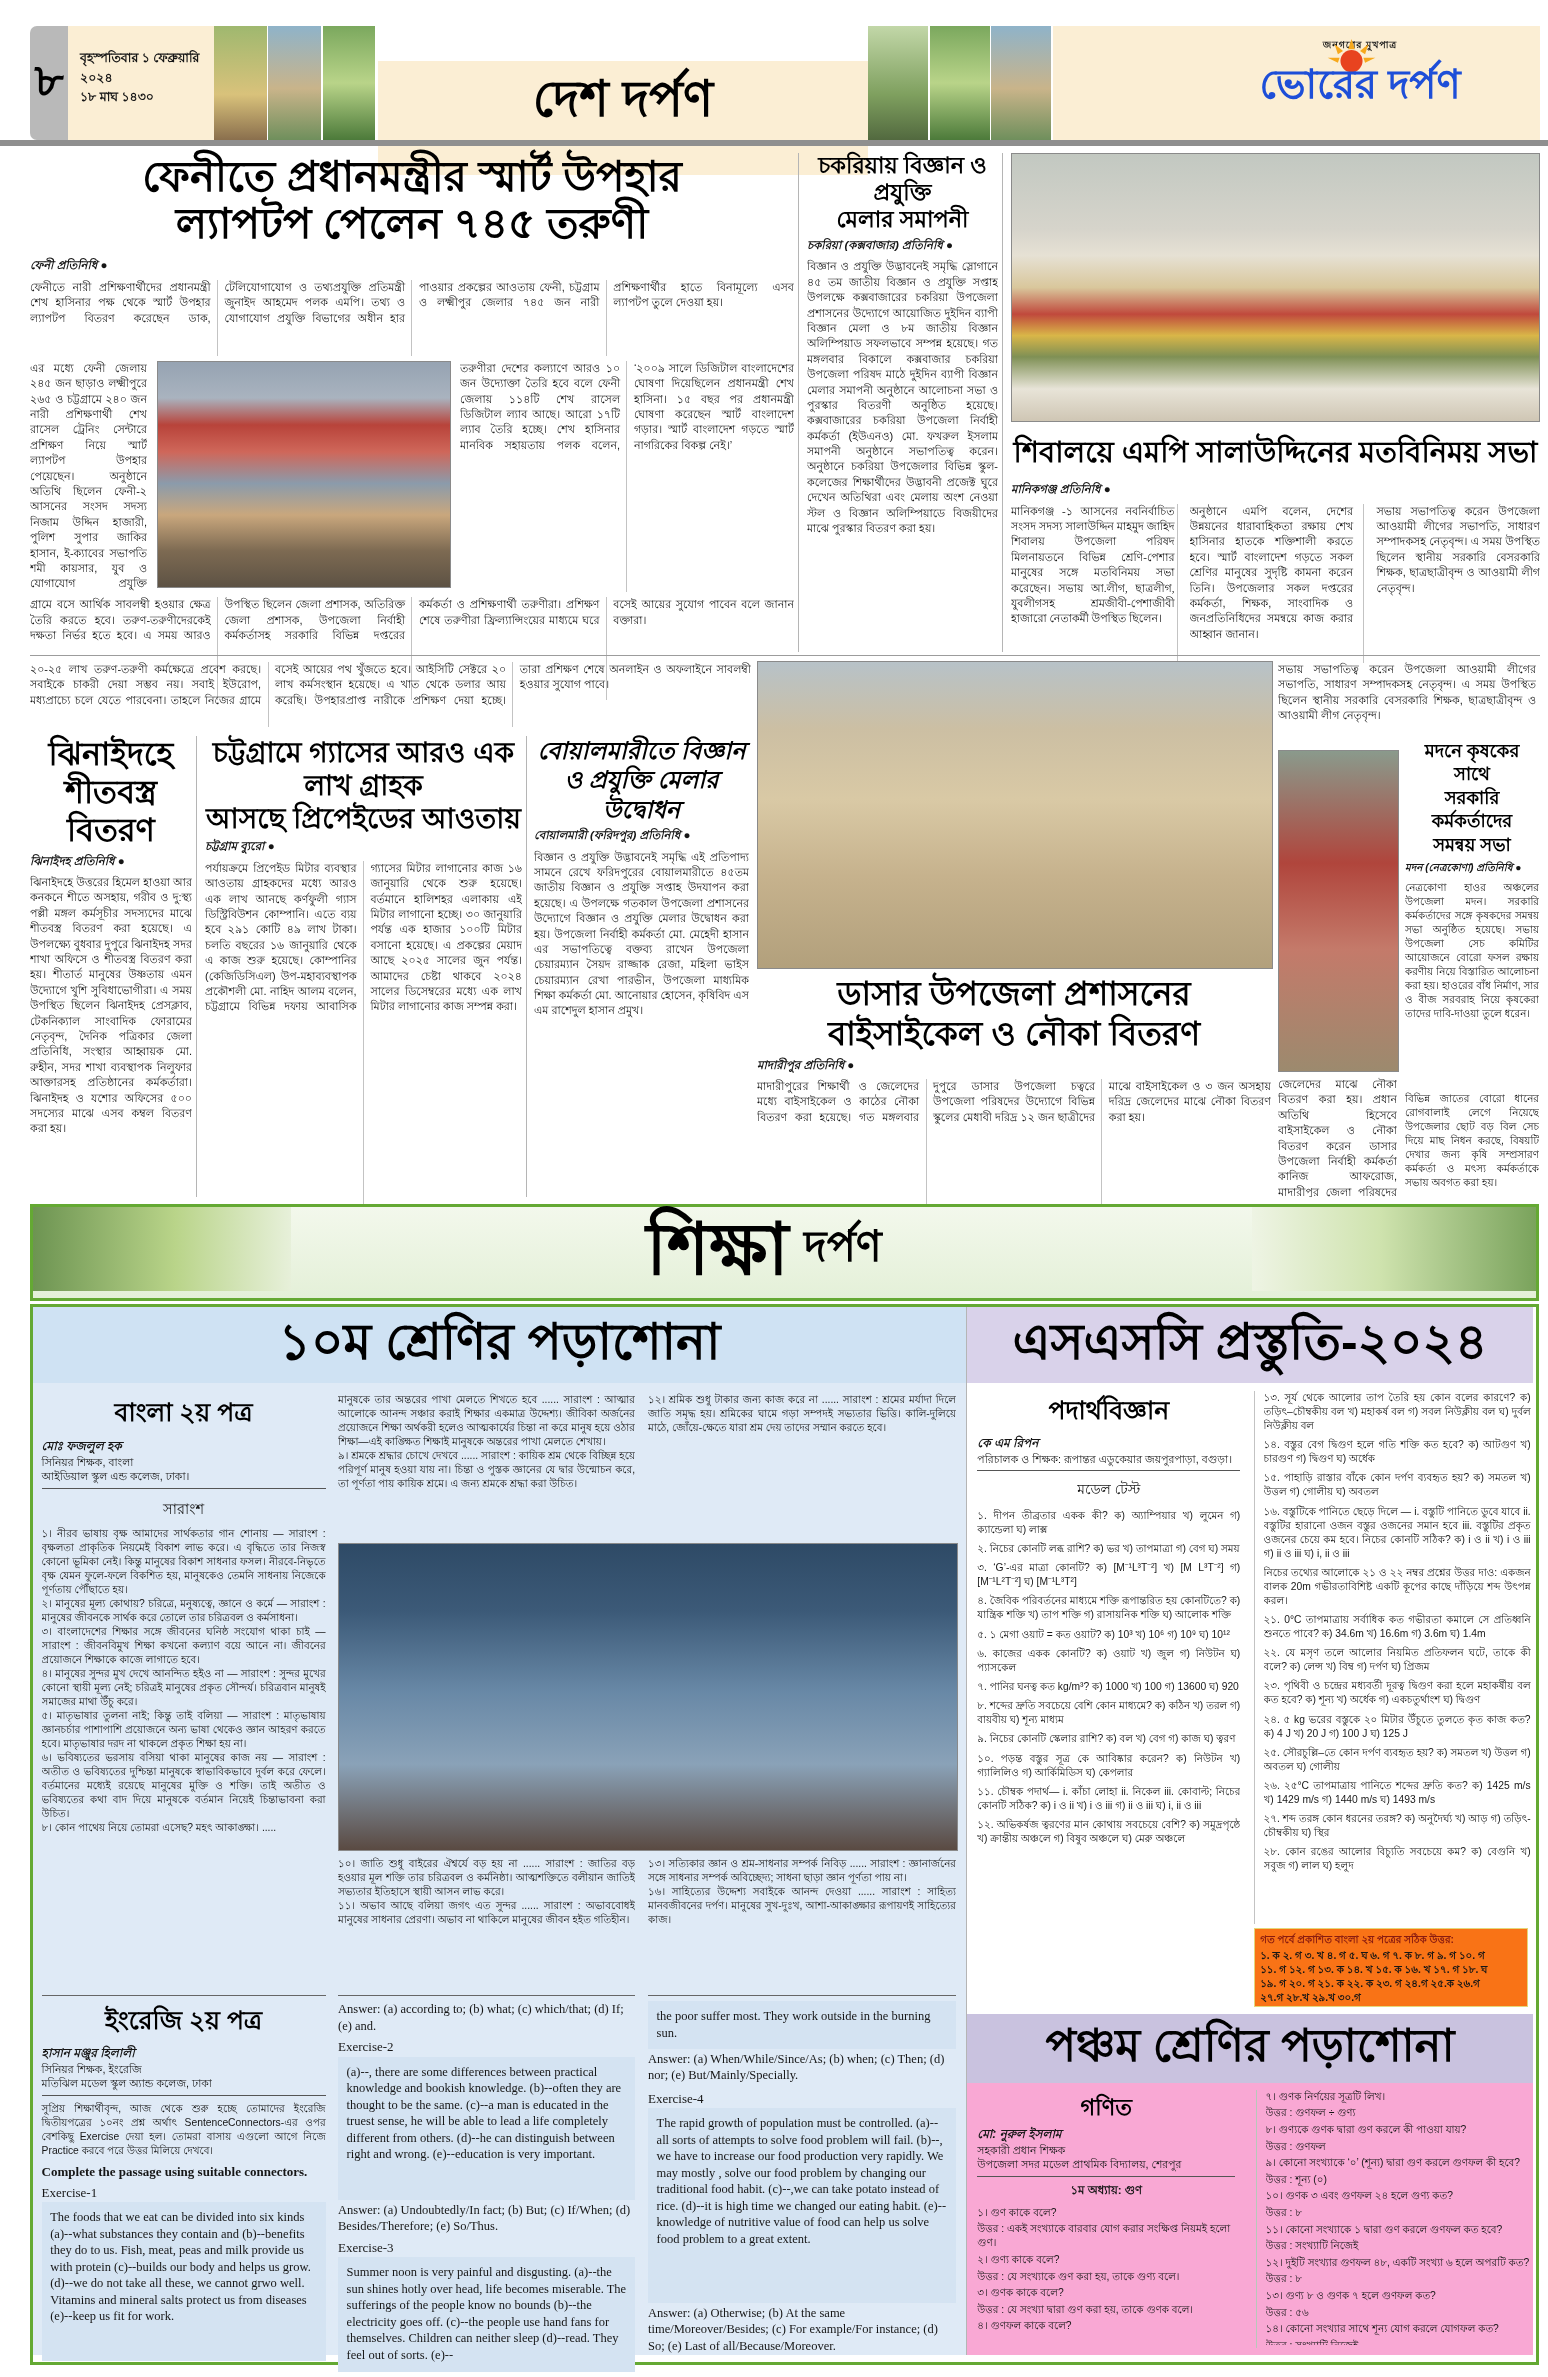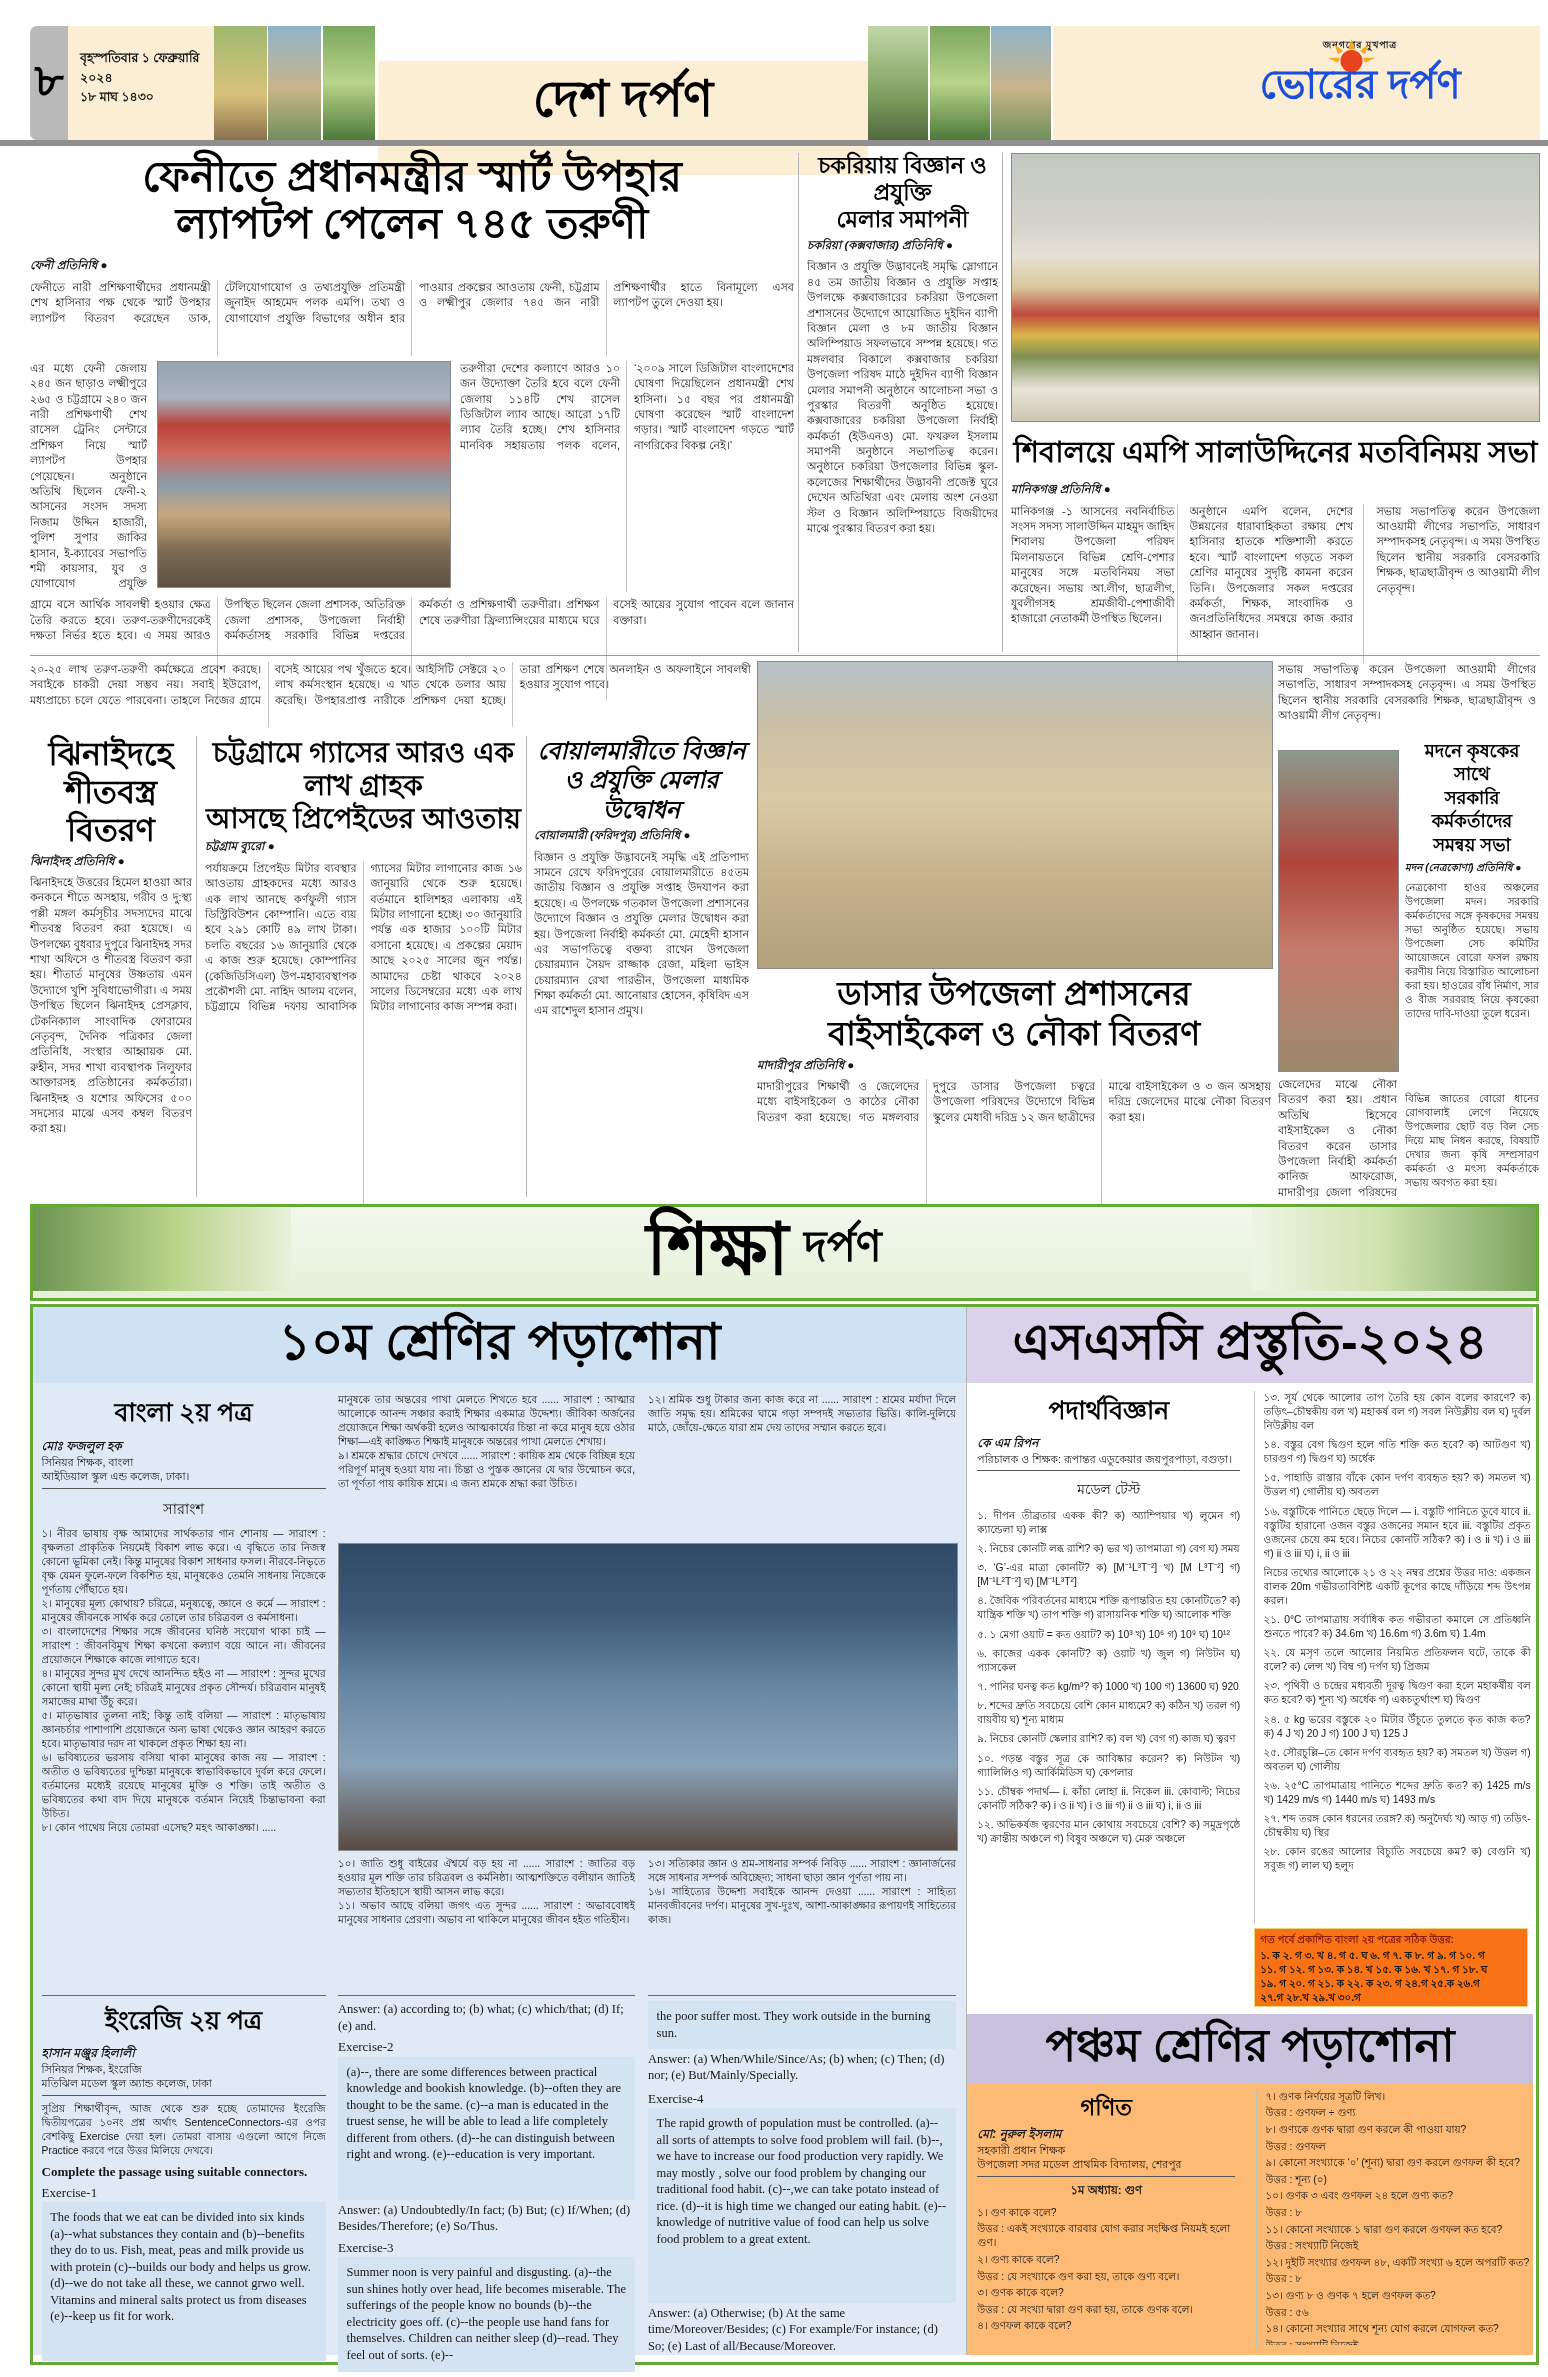--- a/index.html
+++ b/index.html
@@ -320,21 +320,21 @@
           <div>১১. গ ১২. গ ১৩. ক ১৪. খ ১৫. ক ১৬. খ ১৭. গ ১৮. ঘ</div>
           <div>১৯. গ ২০. গ ২১. ক ২২. ক ২৩. গ ২৪.গ ২৫.ক ২৬.গ</div>
           <div>২৭.গ ২৮.খ ২৯.খ ৩০.গ</div>
         </div>
     </div>
 
     <div class="abs band" style="left:0;top:707px;width:566px;height:69px;background:#c9c2df;display:flex;align-items:center;justify-content:center;">
       <span style="font-size:45px;">পঞ্চম শ্রেণির পড়াশোনা</span>
     </div>
 
-    <div class="abs" style="left:0;top:776px;width:566px;height:272px;background:#fdba74;">
+    <div class="abs" style="left:0;top:776px;width:566px;height:272px;background:#f9a8d4;">
       <div class="abs" style="left:10.3px;top:6.9px;width:258px;height:258px;">
         <div class="subject-h" style="font-size:22.4px;">গণিত</div>
         <div class="author author-u">
           <div class="nm">মো: নুরুল ইসলাম</div>
           <div>সহকারী প্রধান শিক্ষক</div>
           <div>উপজেলা সদর মডেল প্রাথমিক বিদ্যালয়, শেরপুর</div>
         </div>
         <div class="center" style="font-weight:bold;font-size:11.6px;margin:5.2px 0;">১ম অধ্যায়: গুণ</div>
         <div class="bn-body-sm qa clip" style="height:129px;">
             <div>১। গুণ কাকে বলে?</div>

